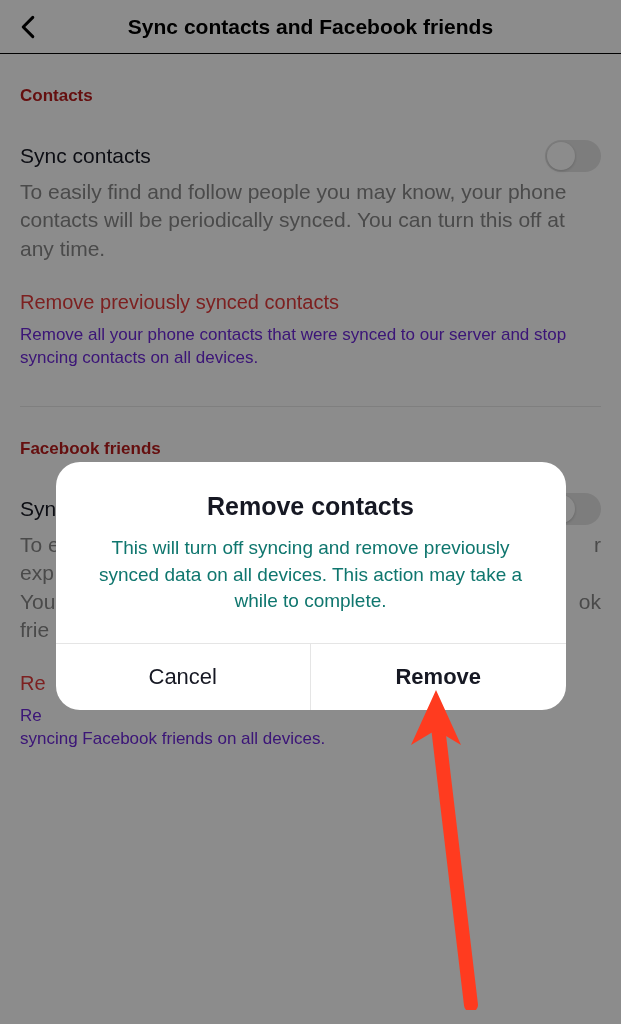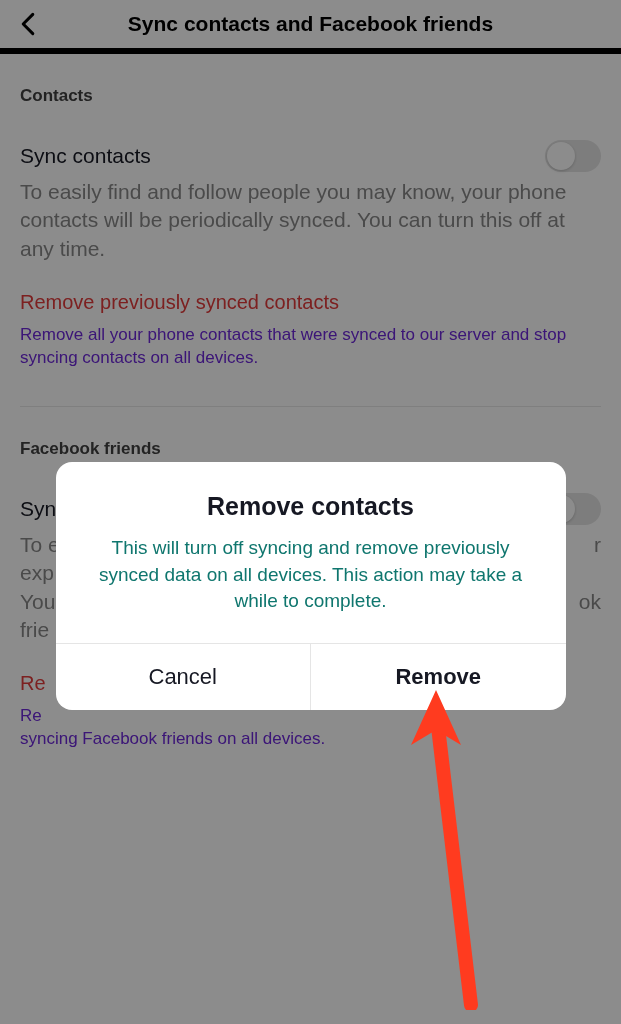--- a/index.html
+++ b/index.html
@@ -12,21 +12,21 @@
       width: 621px;
       height: 1024px;
       background: #ffffff;
       position: relative;
       overflow: hidden;
     }
     .header {
       display: flex;
       align-items: center;
       height: 54px;
-      border-bottom: 6px solid #000000;
+      border-bottom: 1px solid #000000;
       padding: 0 14px;
       position: relative;
     }
     .back-icon {
       width: 28px;
       height: 28px;
       display: flex;
       align-items: center;
       justify-content: center;
     }
@@ -43,21 +43,21 @@
       font-weight: 700;
       color: #000;
       pointer-events: none;
     }
     .content {
       padding: 0 20px;
     }
     .section-label {
       font-size: 17px;
       font-weight: 600;
-      color: #404040;
+      color: #b91c1c;
       margin-top: 32px;
     }
     .setting-row {
       display: flex;
       align-items: center;
       justify-content: space-between;
       margin-top: 34px;
     }
     .setting-title {
       font-size: 21px;
@@ -109,21 +109,21 @@
       position: absolute;
       inset: 0;
       background: rgba(0,0,0,0.45);
       display: flex;
       align-items: center;
       justify-content: center;
     }
     .dialog {
       width: 510px;
       background: #ffffff;
-      border-radius: 16px;
+      border-radius: 24px;
       overflow: hidden;
       position: absolute;
       top: 462px;
       left: 50%;
       transform: translateX(-50%);
     }
     .dialog-title {
       font-size: 25px;
       font-weight: 700;
       color: #161823;

